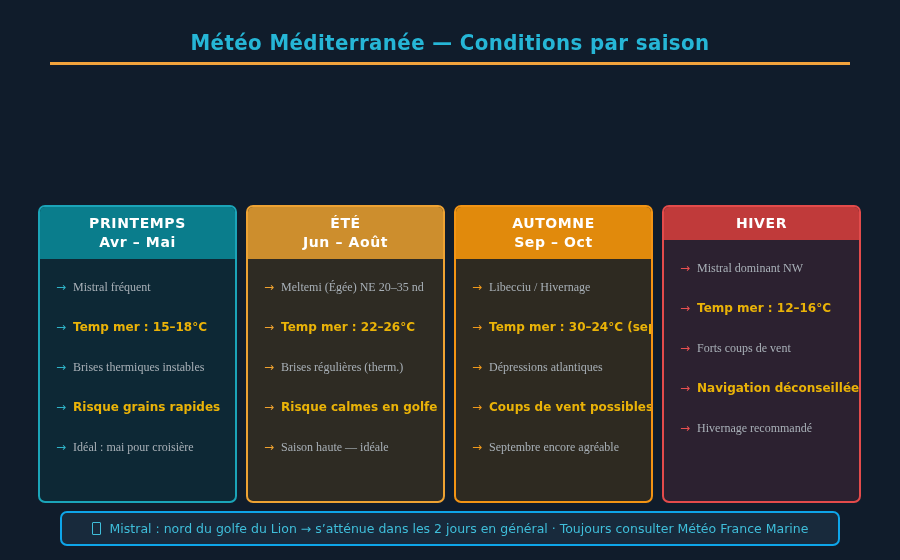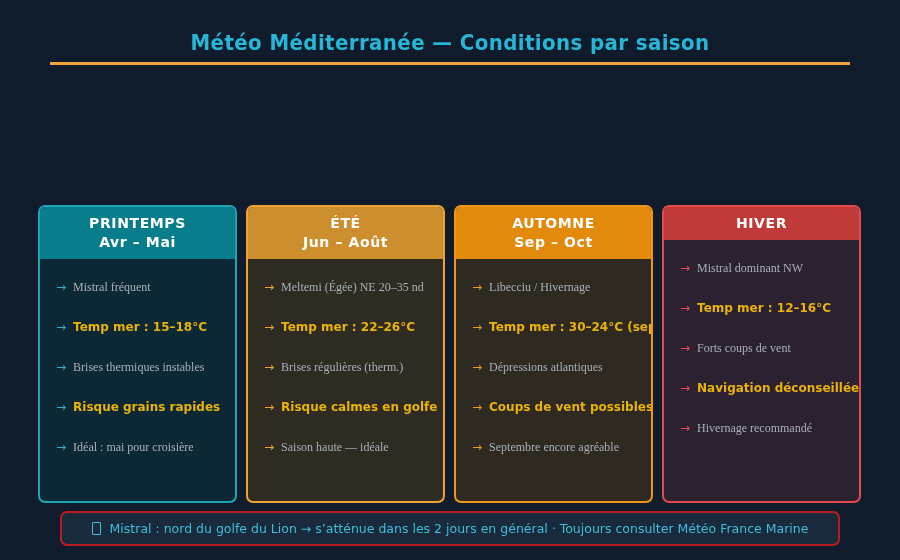--- a/index.html
+++ b/index.html
@@ -75,21 +75,21 @@
     color:var(--arrow);
     margin-right:7px;
     font-size:12px;
   }
   .item-text.muted  { color:#a9b1b8;font-family:Liberation Serif, serif; }
   .item-text.strong { color:#eab308;font-weight:bold; }
   .footer-note {
     position:absolute;
     left:60px; top:511px;
     width:780px; height:35px;
-    border:2px solid #b91c1c;
+    border:2px solid #0ea5e9;
     border-radius:7px;
     background:#182a3c;
     display:flex;
     align-items:center;
     justify-content:center;
     color:#3fbeda;
     font-size:12.5px;
   }
   .tofu-icon {
     display:inline-block;

